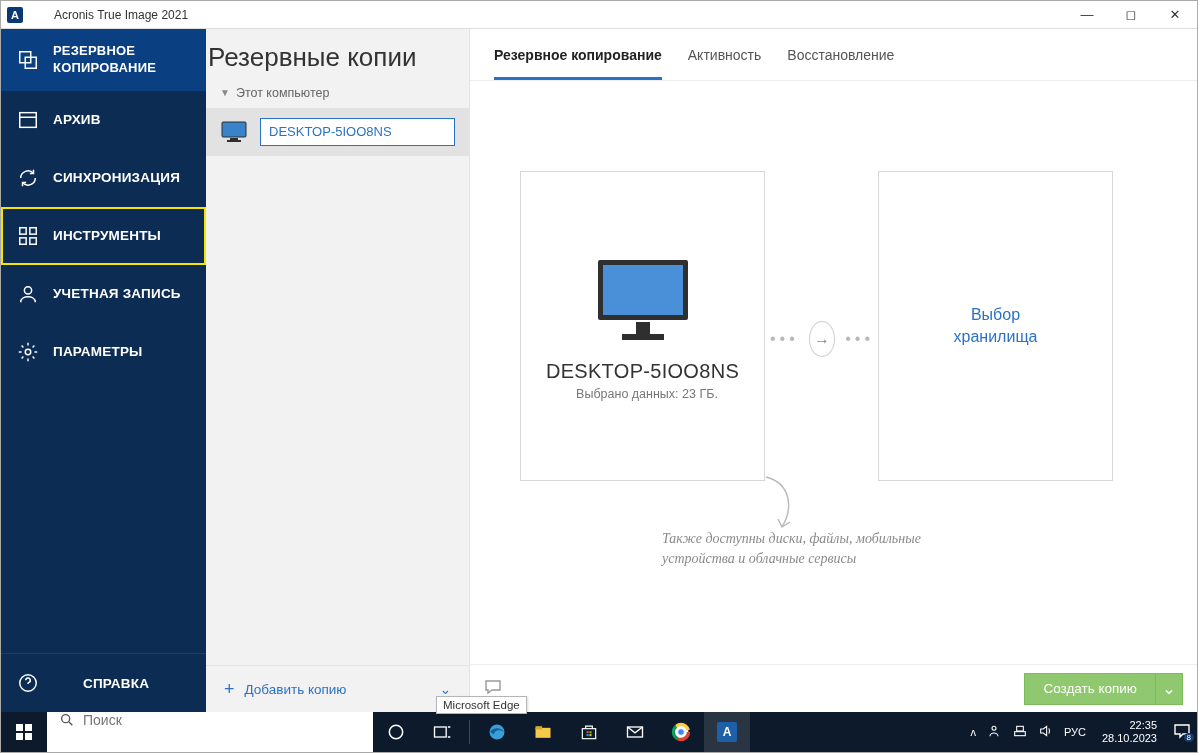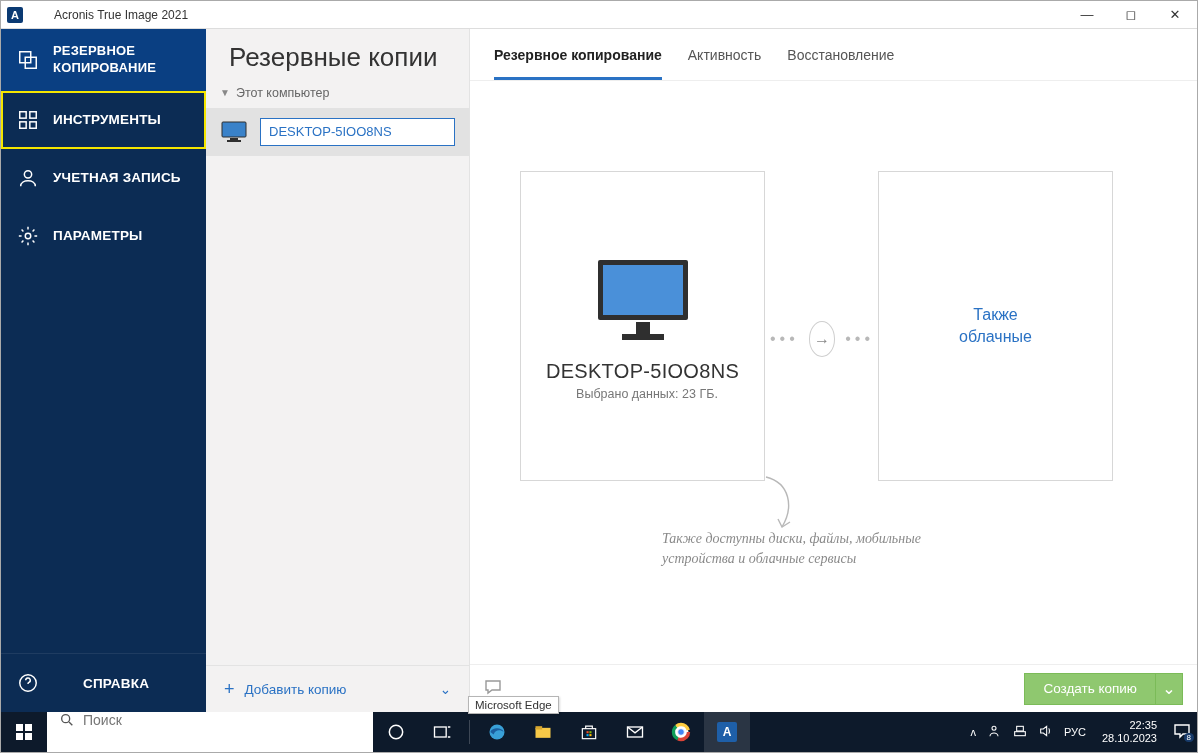--- a/index.html
+++ b/index.html
@@ -18,21 +18,21 @@
   .sb-item { display:flex; align-items:center; gap:14px; padding:18px 16px; font-size:13.5px; font-weight:600; letter-spacing:.2px; cursor:pointer;}
   .sb-item.top { padding:14px 16px; font-size:13px; line-height:1.3; }
   .sb-item.active { background:#0a3f82; }
   .sb-item.highlight { outline:2px solid #f5e600; outline-offset:-2px; }
   .sb-icon { width:22px; height:22px; flex:0 0 22px; display:flex; align-items:center; justify-content:center;}
   .sb-icon svg { width:22px; height:22px; stroke:#fff; fill:none; stroke-width:1.6;}
   .sb-spacer { flex:1; }
   .sb-help { border-top:1px solid rgba(255,255,255,.08);gap:44px; }
   
   .listpane { width:264px; background:#f3f2f2; border-right:1px solid #e3e3e3; display:flex; flex-direction:column; }
-  .listpane .head { padding:14px 23px 10px; font-size:26px; font-weight:300; color:#333; line-height:1.1;}
+  .listpane .head { padding:14px 2px 10px; font-size:26px; font-weight:300; color:#333; line-height:1.1;}
   .listpane .catrow { display:flex; align-items:center; gap:6px; color:#666; font-size:12.5px; padding:4px 14px 8px;}
   .listpane .catrow .tri { color:#888; font-size:10px; }
   .backup-row { display:flex; align-items:center; gap:12px; padding:10px 14px; background:#e2e2e2; cursor:pointer;}
   .backup-row .mon { width:28px; height:22px; display:flex; align-items:center; justify-content:center;}
   .backup-row .mon svg { width:26px; height:22px;}
   .backup-row input { flex:1; height:28px; border:1px solid #2a72c4; padding:0 8px; font-size:13px; color:#2a72c4; background:#fff;}
   .listpane .grow { flex:1; }
   .add-row { display:flex; align-items:center; gap:10px; padding:14px 18px; border-top:1px solid #e3e3e3; color:#2a72c4; font-size:13.5px; cursor:pointer;}
   .add-row .plus { font-size:18px; line-height:1; }
   .add-row .chev { margin-left:auto; color:#2a72c4; }
@@ -54,21 +54,21 @@
   .hint { position:absolute; left:192px; top:448px; width:260px; color:#8a8a8a; font-size:14px; font-style:italic; font-family: "Segoe Script","Comic Sans MS",cursive; line-height:1.4;}
   .hint-arrow { position:absolute; left:290px; top:392px; width:40px; height:60px; }
   .hint-arrow svg { width:40px; height:60px; stroke:#b8b8b8; fill:none; stroke-width:1.4;}
   .bottombar { height:48px; border-top:1px solid #eee; display:flex; align-items:center; padding:0 14px; gap:10px;}
   .chat-ic { color:#888; }
   .bottombar .grow { flex:1; }
   .create-wrap { display:flex;align-items:center; }
   .create-btn { background:#8fc86f; color:#fff; padding:0 18px; height:32px; display:flex; align-items:center; border:1px solid #7bbb58; font-size:13.5px; border-right:none; cursor:pointer;}
   .create-caret { background:#8fc86f; color:#fff; width:28px; height:32px; display:flex; align-items:center; justify-content:center; border:1px solid #7bbb58; cursor:pointer;}
   
-  .tooltip { position:absolute; left:468px; top:696px; background:#fff; border:1px solid #b5b5b5; padding:2px 6px; font-size:11.5px; color:#333; z-index:50; box-shadow:1px 1px 2px rgba(0,0,0,.15);}
+  .tooltip { position:absolute; left:436px; top:696px; background:#fff; border:1px solid #b5b5b5; padding:2px 6px; font-size:11.5px; color:#333; z-index:50; box-shadow:1px 1px 2px rgba(0,0,0,.15);}
   
   .taskbar { height:40px; background:#0d1a2b; display:flex; align-items:center; color:#fff; position:relative;}
   .tb-start { width:46px; height:40px; display:flex; align-items:center; justify-content:center;}
   .tb-start svg { width:16px; height:16px; fill:#fff;}
   .tb-search { flex:0 0 326px; height:40px; background:#fff; display:flex; align-items:flex-start; gap:8px; padding:0 12px;}
   .tb-search svg { width:16px; height:16px; stroke:#555; fill:none; stroke-width:2;}
   .tb-search input { border:none; outline:none; font-size:14px; color:#555; flex:1; background:transparent;}
   .tb-btn { width:46px; height:40px; display:flex; align-items:center; justify-content:center; color:#fff;}
   .tb-btn svg { width:20px; height:20px; }
   .tb-grow { flex:1; }
@@ -99,20 +99,38 @@
     <div class="sidebar">
       <div class="sb-item top active">
         <span class="sb-icon">
           <svg viewBox="0 0 24 24">
               <rect x="3" y="3" width="12" height="12"></rect>
               <rect x="9" y="9" width="12" height="12"></rect>
             </svg>
         </span>
         <span>РЕЗЕРВНОЕ КОПИРОВАНИЕ</span>
       </div>
+      <div class="sb-item">
+        <span class="sb-icon">
+          <svg viewBox="0 0 24 24">
+              <rect x="3" y="4" width="18" height="16"></rect>
+              <path d="M3 9h18"></path>
+            </svg>
+        </span>
+        <span>АРХИВ</span>
+      </div>
+      <div class="sb-item">
+        <span class="sb-icon">
+          <svg viewBox="0 0 24 24">
+              <path d="M4 12a8 8 0 0 1 14-5M20 12a8 8 0 0 1-14 5"></path>
+              <path d="M18 3v4h-4M6 21v-4h4"></path>
+            </svg>
+        </span>
+        <span>СИНХРОНИЗАЦИЯ</span>
+      </div>
       <div class="sb-item highlight">
         <span class="sb-icon">
           <svg viewBox="0 0 24 24">
               <rect x="3" y="3" width="7" height="7"></rect>
               <rect x="14" y="3" width="7" height="7"></rect>
               <rect x="3" y="14" width="7" height="7"></rect>
               <rect x="14" y="14" width="7" height="7"></rect>
             </svg>
         </span>
         <span>ИНСТРУМЕНТЫ</span>
@@ -191,22 +209,22 @@
         </div>
 
         <div class="flowline">
           <span class="dots">•••</span>
           <span class="arrow-circ">→</span>
           <span class="dots">•••</span>
         </div>
 
         <div class="card dst">
           <div class="dst-label">
-            <span>Также</span><br>
-            <span>облачные</span>
+            <span>Выбор</span><br>
+            <span>хранилища</span>
           </div>
         </div>
 
         <div class="hint-arrow">
           <svg viewBox="0 0 40 60">
               <path d="M6 4 C 30 10, 34 34, 22 54"></path>
               <path d="M18 46 l4 8 l8 -5"></path>
             </svg>
         </div>
         <div class="hint">Также доступны диски, файлы, мобильные устройства и облачные сервисы</div>

